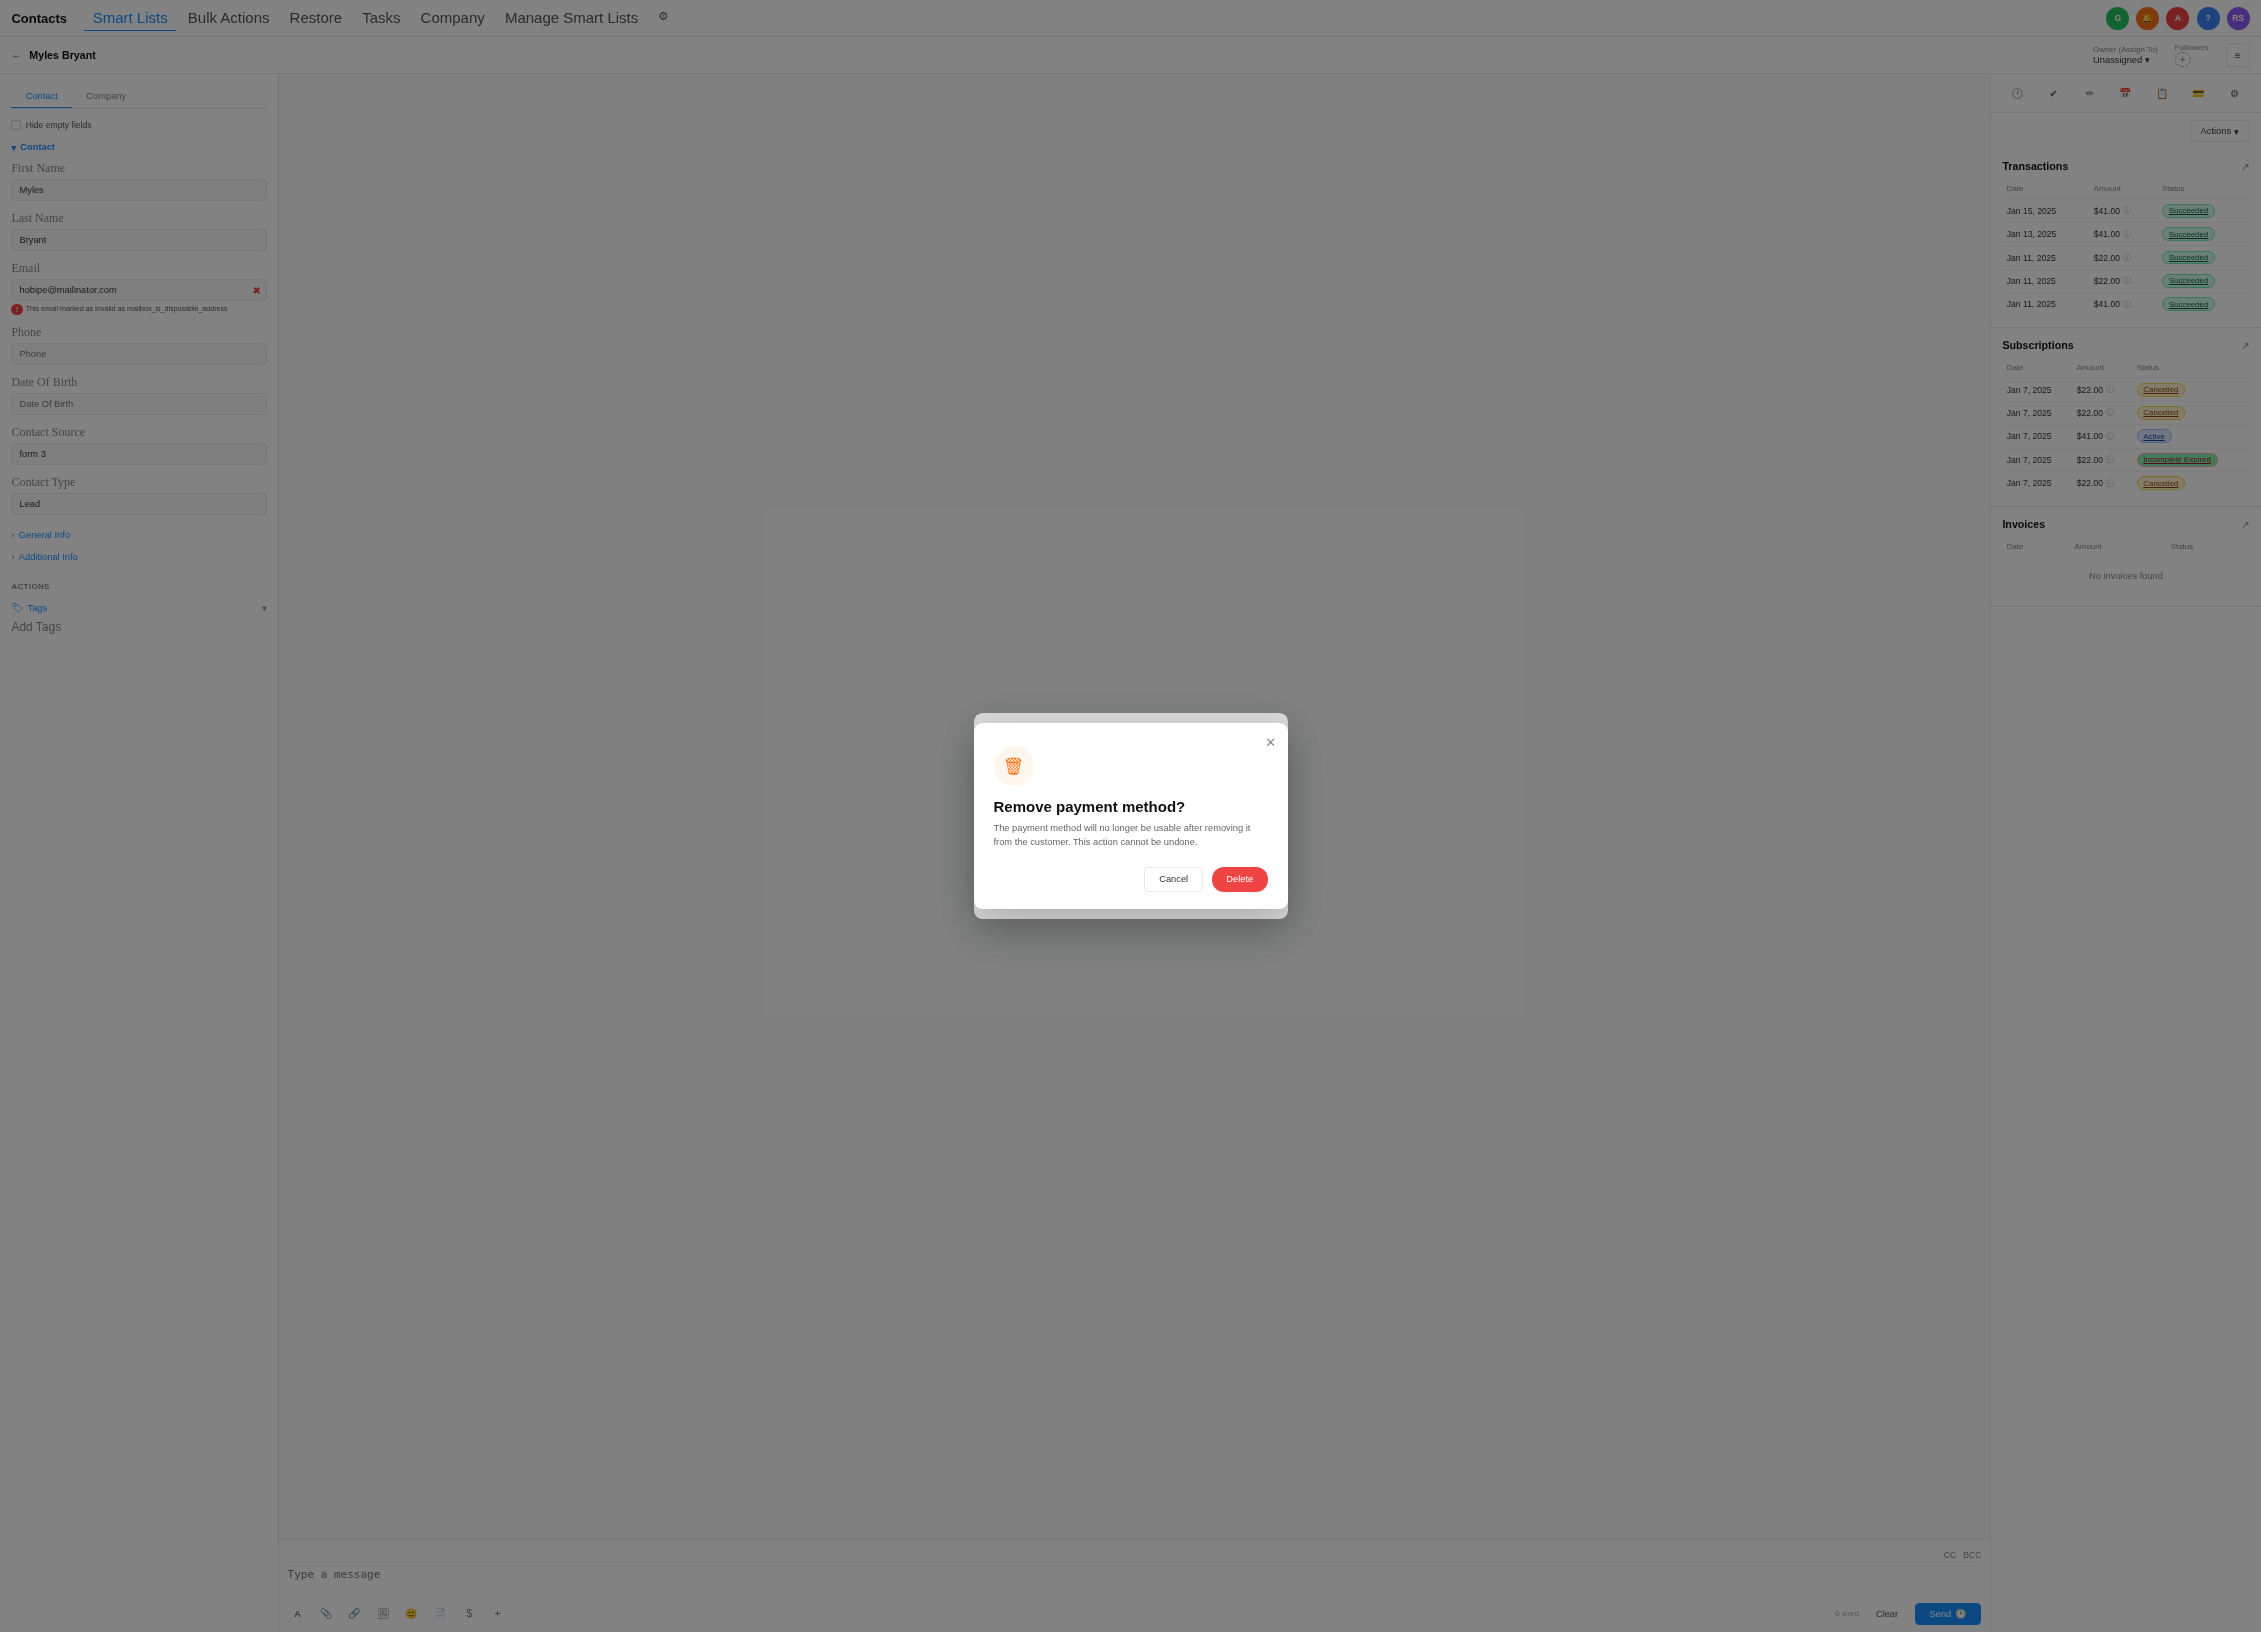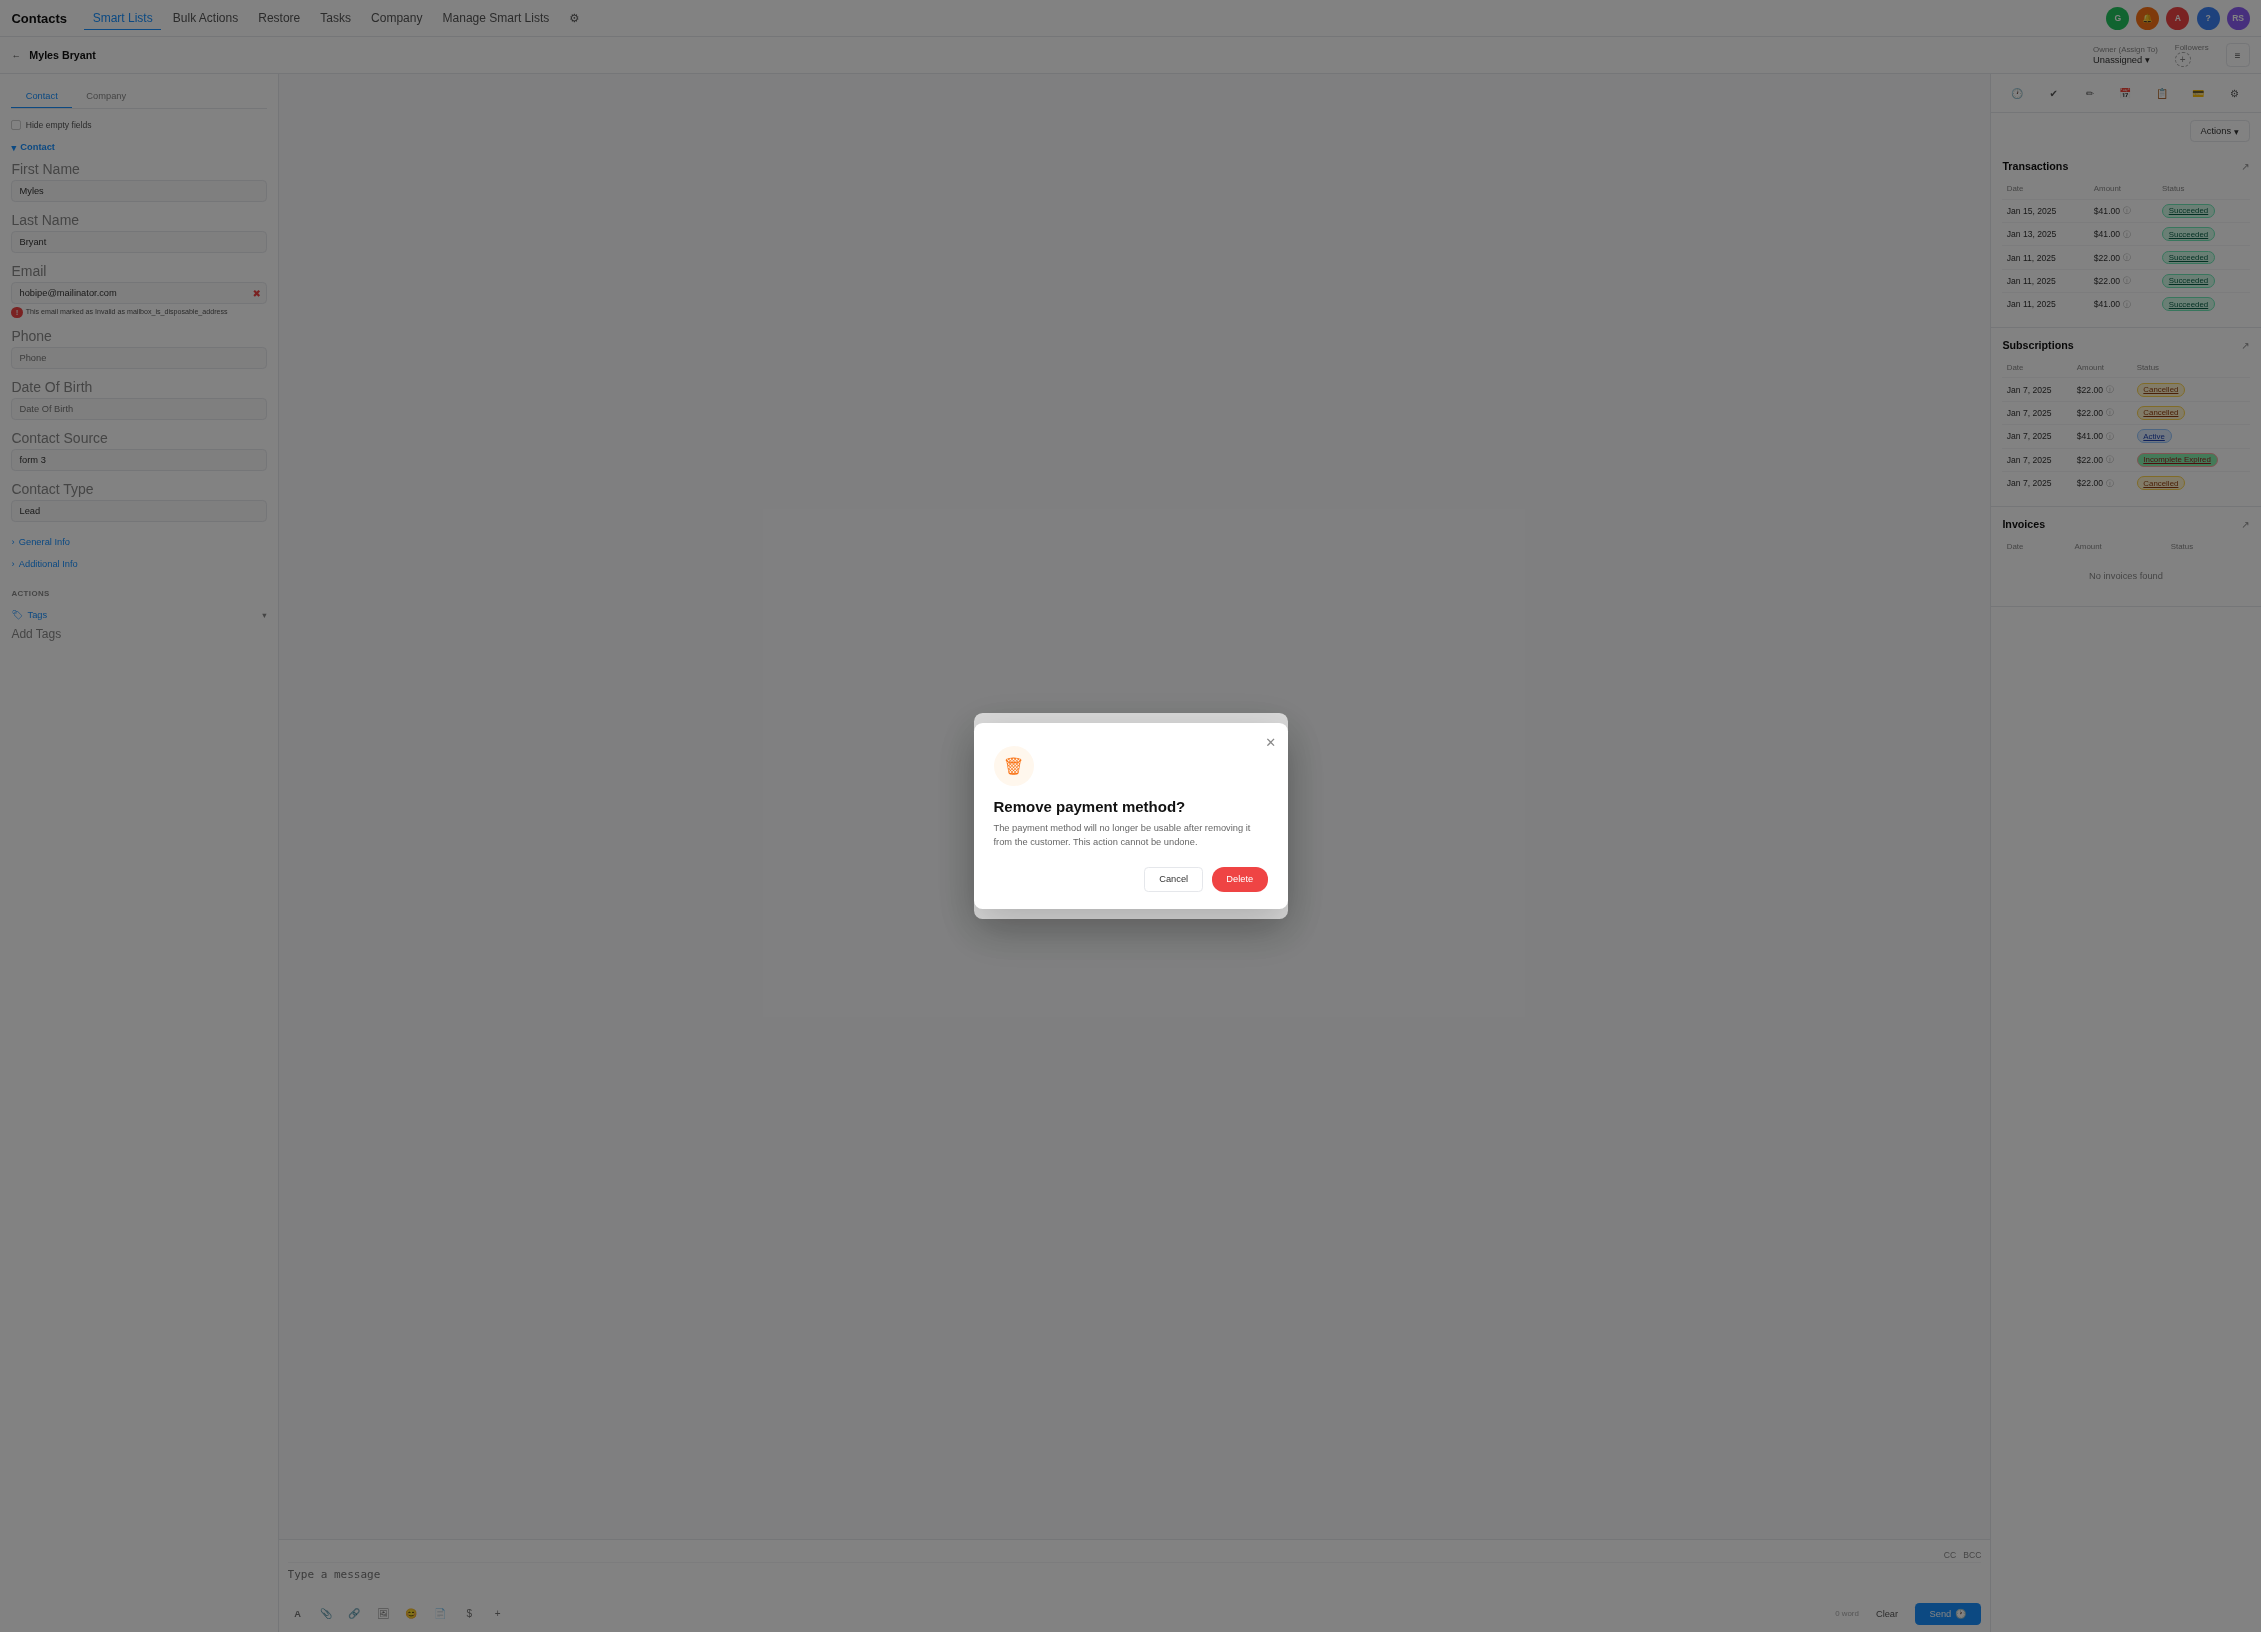--- a/index.html
+++ b/index.html
@@ -3,21 +3,21 @@
   <meta charset="utf-8">
   <style>
     * { box-sizing: border-box; margin: 0; padding: 0; }
     body { font-family: -apple-system, BlinkMacSystemFont, 'Segoe UI', sans-serif; background: #f3f4f6; font-size: 10px; color: #333; overflow: hidden; }
 
     
     .top-nav { background: #fff; border-bottom: 0.7px solid #e5e7eb; display: flex; align-items: center; padding: 0 11.4px; height: 37px; justify-content: space-between; }
     .top-nav-left { display: flex; align-items: center; gap: 5.7px; }
     .top-nav-title { font-size: 13px; font-weight: 600; color: #111; }
     .nav-tabs { display: flex; gap: 2.9px; margin-left: 11.4px; }
-    .nav-tab { padding: 4.3px 8.6px; cursor: pointer; font-size: 12px; color: #555; border-bottom: 1.4px solid transparent; }
+    .nav-tab { padding: 4.3px 8.6px; cursor: pointer; font-size: 15px; color: #555; border-bottom: 1.4px solid transparent; }
     .nav-tab.active { color: #1890ff; border-bottom: 1.4px solid #1890ff; font-weight: 500; }
     .top-nav-right { display: flex; align-items: center; gap: 7.1px; }
     .avatar-circle { width: 23px; height: 23px; border-radius: 50%; display: flex; align-items: center; justify-content: center; font-size: 8.6px; font-weight: 600; color: #fff; cursor: pointer; }
 
     
     .sub-nav { background: #fff; border-bottom: 0.7px solid #e5e7eb; display: flex; align-items: center; padding: 5.7px 11.4px; gap: 8.6px; }
     .sub-nav-back { display: flex; align-items: center; gap: 4.3px; font-size: 9.3px; color: #555; cursor: pointer; }
     .sub-nav-name { font-size: 10.7px; font-weight: 600; color: #111; }
     .owner-section { margin-left: auto; display: flex; align-items: center; gap: 17px; }
     .owner-label { font-size: 7.9px; color: #888; }
@@ -30,21 +30,21 @@
     .main-layout { display: flex; height: calc(100vh - 74px); }
 
     
     .left-panel { width: 279px; min-width: 279px; background: #fff; border-right: 0.7px solid #e5e7eb; overflow-y: auto; padding: 11.4px; }
     .contact-company-tabs { display: flex; border-bottom: 0.7px solid #e5e7eb; margin-bottom: 11.4px; }
     .cc-tab { padding: 5.7px 14.3px; cursor: pointer; font-size: 9.3px; color: #888; border-bottom: 1.4px solid transparent; }
     .cc-tab.active { color: #1890ff; border-bottom: 1.4px solid #1890ff; font-weight: 500; }
     .hide-empty { display: flex; align-items: center; gap: 4.3px; font-size: 8.6px; color: #555; margin-bottom: 11.4px; }
     .checkbox { width: 10px; height: 10px; border: 0.7px solid #ccc; border-radius: 2.1px; cursor: pointer; }
     .section-header { display: flex; align-items: center; gap: 4.3px; font-size: 9.3px; font-weight: 600; color: #1890ff; margin-bottom: 8.6px; cursor: pointer; }
-    .field-label { font-size: 14px; color: #888; margin-bottom: 2.9px; }
+    .field-label { font-size: 12px; color: #888; margin-bottom: 2.9px; font-family: Liberation Serif, serif; }
     .field-group { margin-bottom: 10px; }
     .field-input { width: 100%; padding: 5px 7.1px; border: 0.7px solid #e5e7eb; border-radius: 4.3px; font-size: 9.3px; color: #333; background: #fafafa; }
     .email-error { display: flex; align-items: center; gap: 2.9px; margin-top: 2.9px; }
     .error-badge { width: 11.4px; height: 11.4px; background: #ef4444; border-radius: 50%; display: flex; align-items: center; justify-content: center; font-size: 6.4px; color: #fff; font-weight: 700; }
     .invalid-text { font-size: 7.9px; color: #555; }
     .actions-section { margin-top: 14.3px; }
     .actions-title { font-size: 7.9px; font-weight: 700; color: #888; letter-spacing: 0.05em; margin-bottom: 7.1px; }
     .tags-row { display: flex; align-items: center; justify-content: space-between; padding: 4.3px 0; cursor: pointer; }
     .tags-label { display: flex; align-items: center; gap: 4.3px; font-size: 9.3px; color: #1890ff; }
     .expand-icon { color: #888; font-size: 8.6px; }

